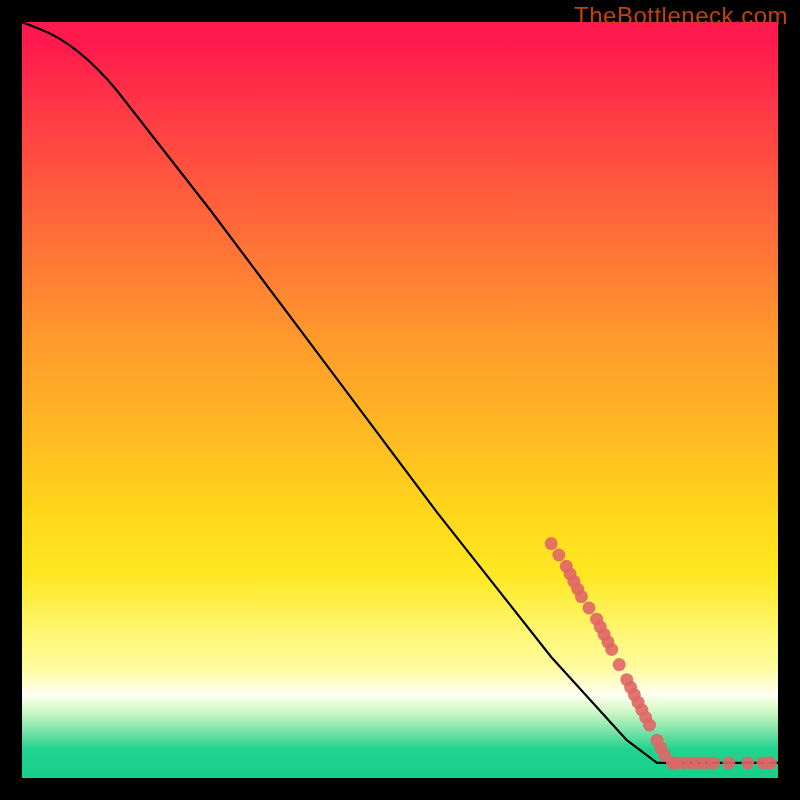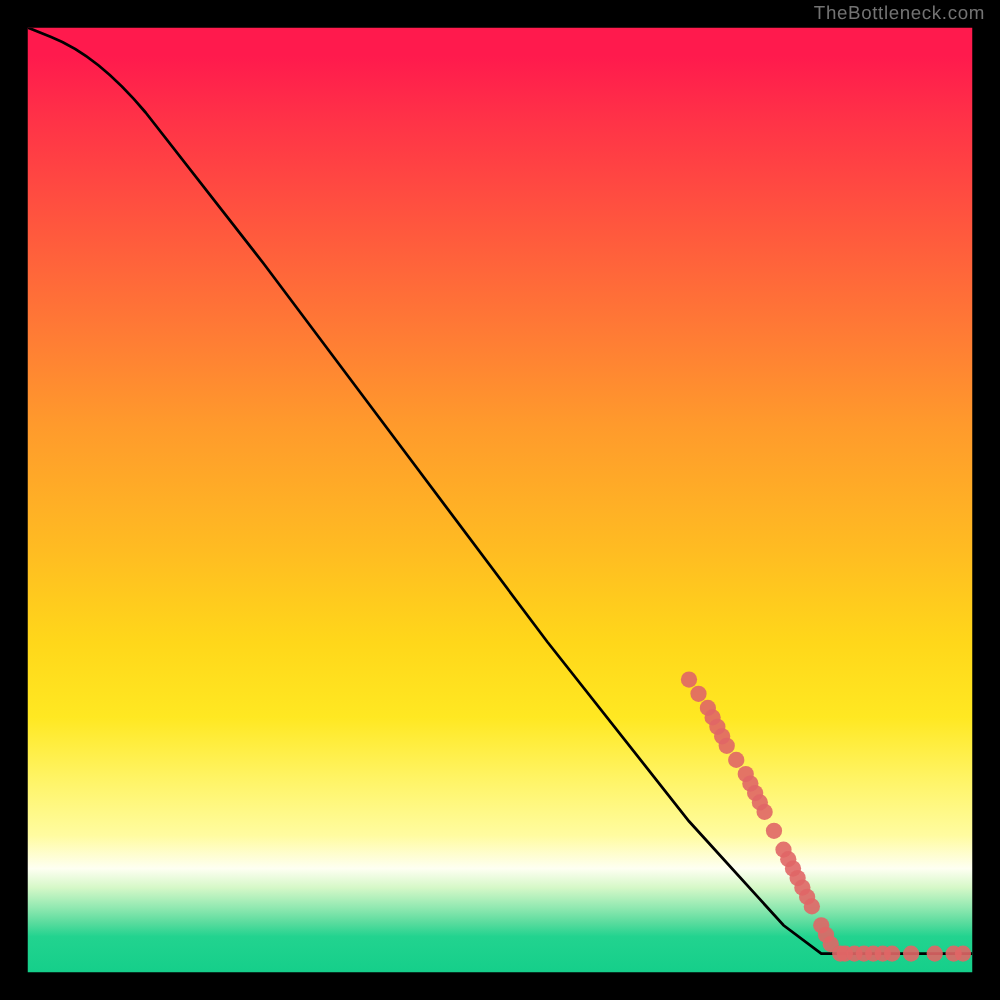--- a/index.html
+++ b/index.html
@@ -14,22 +14,22 @@
   .frame {
     position: relative;
     width: 800px;
     height: 800px;
     background: #000;
   }
   .watermark {
     position: absolute;
     top: 2px;
     right: 12px;
-    color: #737373;
-    font-size: 15px;
+    color: #c2410c;
+    font-size: 24px;
     font-weight: 500;
     letter-spacing: 0.5px;
     z-index: 30;
   }
   .plot {
     position: absolute;
     left: 22px;
     top: 22px;
     width: 756px;
     height: 756px;

